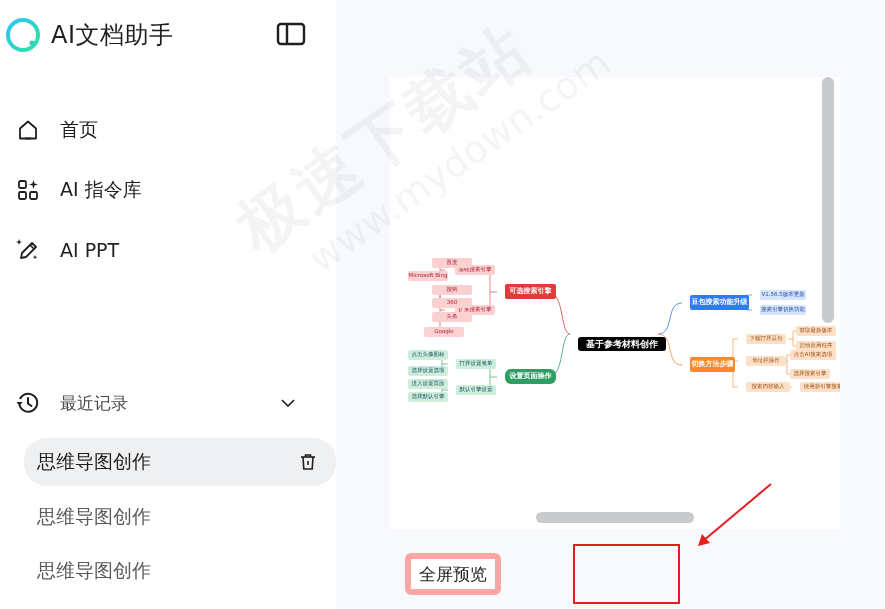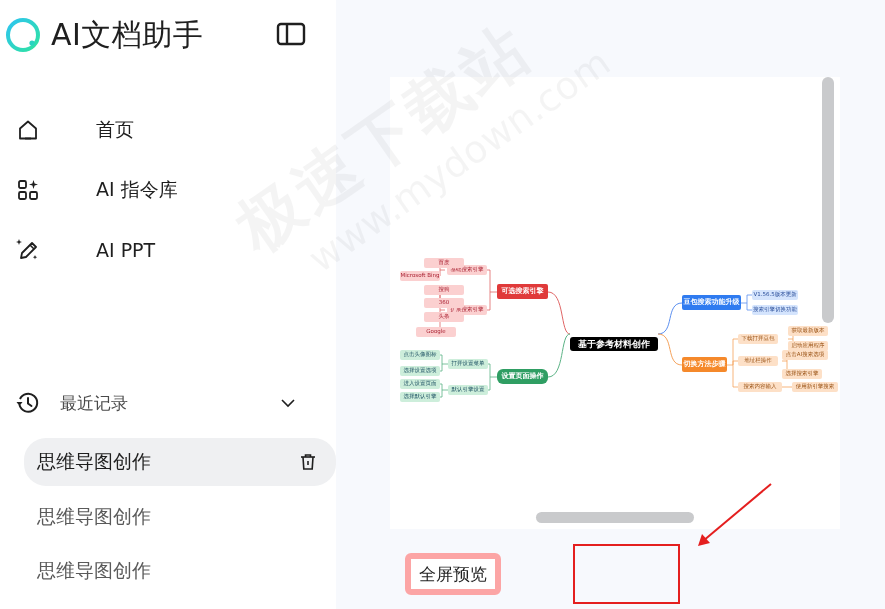--- a/index.html
+++ b/index.html
@@ -3,25 +3,25 @@
 <meta charset="utf-8">
 <style>
   * { box-sizing: border-box; margin: 0; padding: 0; }
   html, body { width: 885px; height: 609px; overflow: hidden; background: #ffffff; }
   body { position: relative; font-family: "DejaVu Sans", "Liberation Sans", sans-serif; color: #1f1f1f; }
 
   
   .sidebar { position: absolute; left: 0; top: 0; width: 336px; height: 609px; background: #ffffff; }
   .brand { position: absolute; left: 4px; top: 14px; height: 42px; display: flex; align-items: center; }
   .brand-logo { width: 38px; height: 38px; display: block; }
-  .brand-title { margin-left: 9px; font-size: 30px; font-weight: 500; color: #1f1f1f; letter-spacing: 0.5px; }
+  .brand-title { margin-left: 9px; font-size: 24px; font-weight: 500; color: #1f1f1f; letter-spacing: 0.5px; }
   .sidebar-toggle { position: absolute; left: 274px; top: 19px; width: 34px; height: 30px; display: flex; align-items: center; justify-content: center; cursor: pointer; }
 
   .nav { position: absolute; left: 0; top: 100px; width: 320px; }
-  .nav-item { position: relative; height: 60px; display: flex; align-items: center; padding-left: 14px; cursor: pointer; gap: 36px; }
+  .nav-item { position: relative; height: 60px; display: flex; align-items: center; padding-left: 14px; cursor: pointer; }
   .nav-icon { width: 28px; height: 28px; display: flex; align-items: center; justify-content: center; }
   .nav-label { margin-left: 18px; font-size: 19px; color: #1f1f1f; }
 
   .recent-header { position: absolute; left: 0; top: 380px; width: 312px; height: 46px; display: flex; align-items: center; padding-left: 14px; cursor: pointer; }
   .recent-label { margin-left: 18px; font-size: 17px; color: #4a4a4a; }
   .recent-chevron { position: absolute; right: 14px; top: 13px; width: 20px; height: 20px; }
 
   .recent-list { position: absolute; left: 0; top: 438px; width: 312px; margin-left: 24px; }
   .recent-item { position: relative; height: 54px; display: flex; align-items: center; padding-left: 13px; font-size: 19px; color: #5a5a5a; cursor: pointer; border-radius: 22px; }
   .recent-item.active { background: #eff0f2; color: #1f1f1f; height: 48px; }
@@ -30,21 +30,21 @@
   .trash { position: absolute; right: 18px; top: 14px; width: 20px; height: 20px; cursor: pointer; }
 
   
   .main { position: absolute; left: 336px; top: 0; width: 549px; height: 609px; background: #f7f9fd; overflow: hidden; }
   .preview-card { position: absolute; left: 54px; top: 77px; width: 450px; height: 452px; background: #ffffff; overflow: hidden; }
   .vscroll { position: absolute; left: 432px; top: 0; width: 12px; height: 246px; background: #c9cacc; border-radius: 6px; cursor: pointer; }
   .hscroll { position: absolute; left: 146px; top: 435px; width: 158px; height: 11px; background: #c9cacc; border-radius: 6px; cursor: pointer; }
 
   .mindmap { position: absolute; left: 0; top: 0; width: 450px; height: 452px; }
   .mm-svg { position: absolute; left: 0; top: 0; }
-  .node { position: absolute; font-size: 5.5px; line-height: 1; white-space: nowrap; display: flex; align-items: center; justify-content: center; border-radius: 2px; padding: 0 20px; }
+  .node { position: absolute; font-size: 5.5px; line-height: 1; white-space: nowrap; display: flex; align-items: center; justify-content: center; border-radius: 2px; padding: 0 20px; margin-left: 8px; }
   .node.root { background: #000; color: #fff; font-size: 9px; font-weight: bold; border-radius: 3px; }
   .node.l1 { color: #fff; font-size: 7px; font-weight: bold; border-radius: 2px; }
   .node.red-l1 { background: #e03a3a; }
   .node.green-l1 { background: #2f9e63; }
   .node.blue-l1 { background: #2f7bf0; }
   .node.orange-l1 { background: #f5892b; }
   .node.red { background: #fbd0d0; color: #a23; }
   .node.green { background: #cdeedb; color: #256; }
   .node.blue { background: #d4e4fd; color: #2a4e9a; }
   .node.orange { background: #fde0c7; color: #9a5214; }

